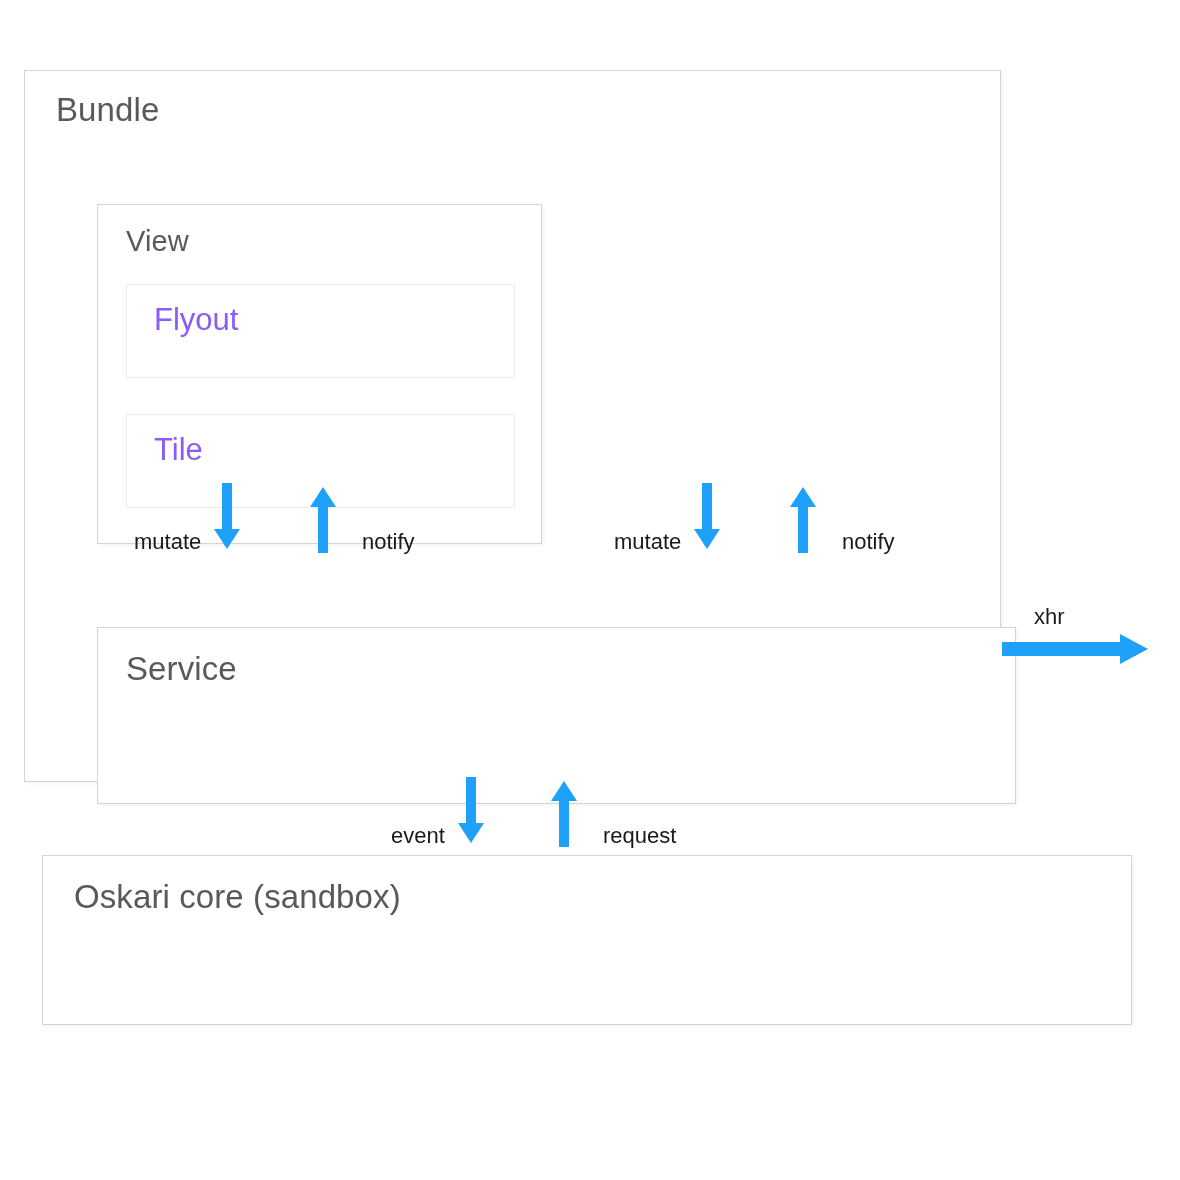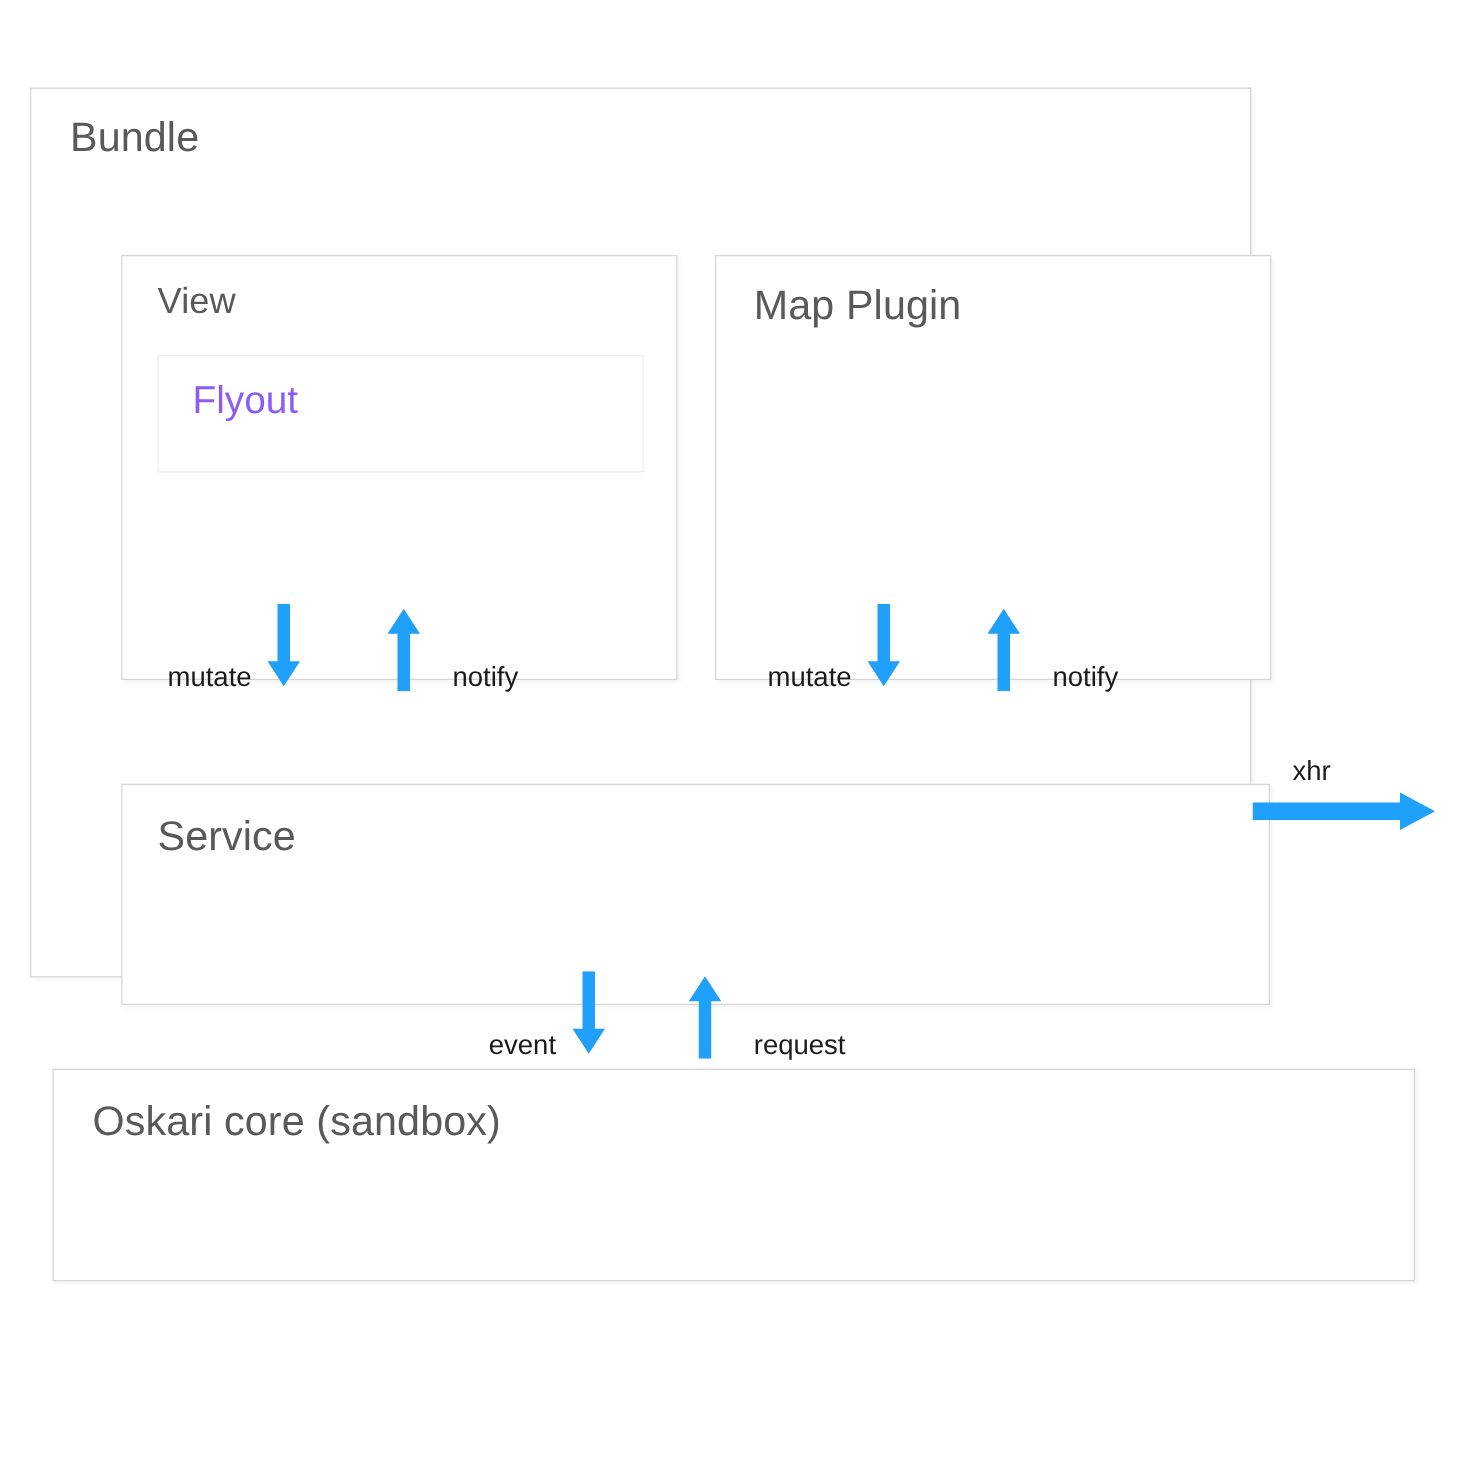--- a/index.html
+++ b/index.html
@@ -189,25 +189,25 @@
   <div class="box" id="bundle-box">
     <div class="box-title" id="bundle-title">Bundle</div>
 
     <div class="box" id="view-box">
       <div class="box-title" id="view-title">View</div>
 
       <div class="inner-box" id="flyout-box">
         <div class="inner-title">Flyout</div>
       </div>
 
+      <div class="inner-box" id="tile-box">
+        <div class="inner-title">Tile</div>
+      </div>
     </div>
 
-    <div class="box" id="mapplugin-box">
-      <div class="box-title" id="mapplugin-title">Map Plugin</div>
-    </div>
 
     <div class="box" id="service-box">
       <div class="box-title" id="service-title">Service</div>
     </div>
   </div>
 
   <div class="flow" id="flow-view-mutate">
     <span class="flow-label gap-left">mutate</span>
     <svg class="arrow-v" width="26" height="70" viewBox="0 0 26 70">
       <path d="M8 0 H18 V46 H26 L13 66 L0 46 H8 Z" fill="#1FA0FA"></path>

